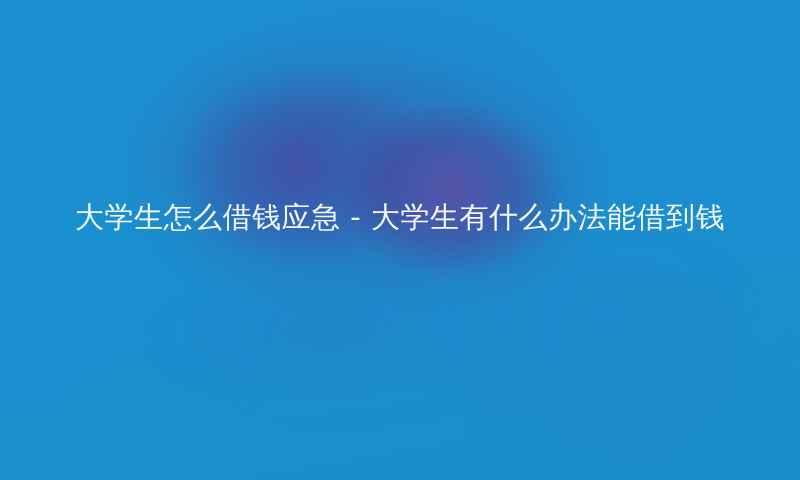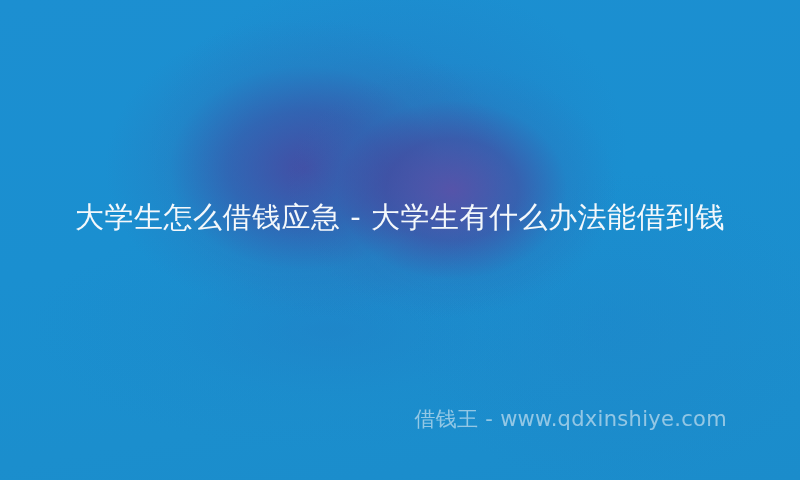--- a/index.html
+++ b/index.html
@@ -115,15 +115,14 @@
   <div class="bg-layer" id="bg-blob-lower"></div>
   <div class="bg-layer" id="bg-blob-soft-right"></div>
   <div class="bg-layer" id="bg-blob-upper"></div>
   <div class="bg-layer" id="bg-blob-left"></div>
   <div class="bg-layer" id="bg-blob-center"></div>
 
   <div id="title-block">
     <h1 id="cover-title">大学生怎么借钱应急 - 大学生有什么办法能借到钱</h1>
   </div>
 
-  <div id="watermark">借钱王 - www.qdxinshiye.com</div>
 
 </div>
 
 </body></html>

